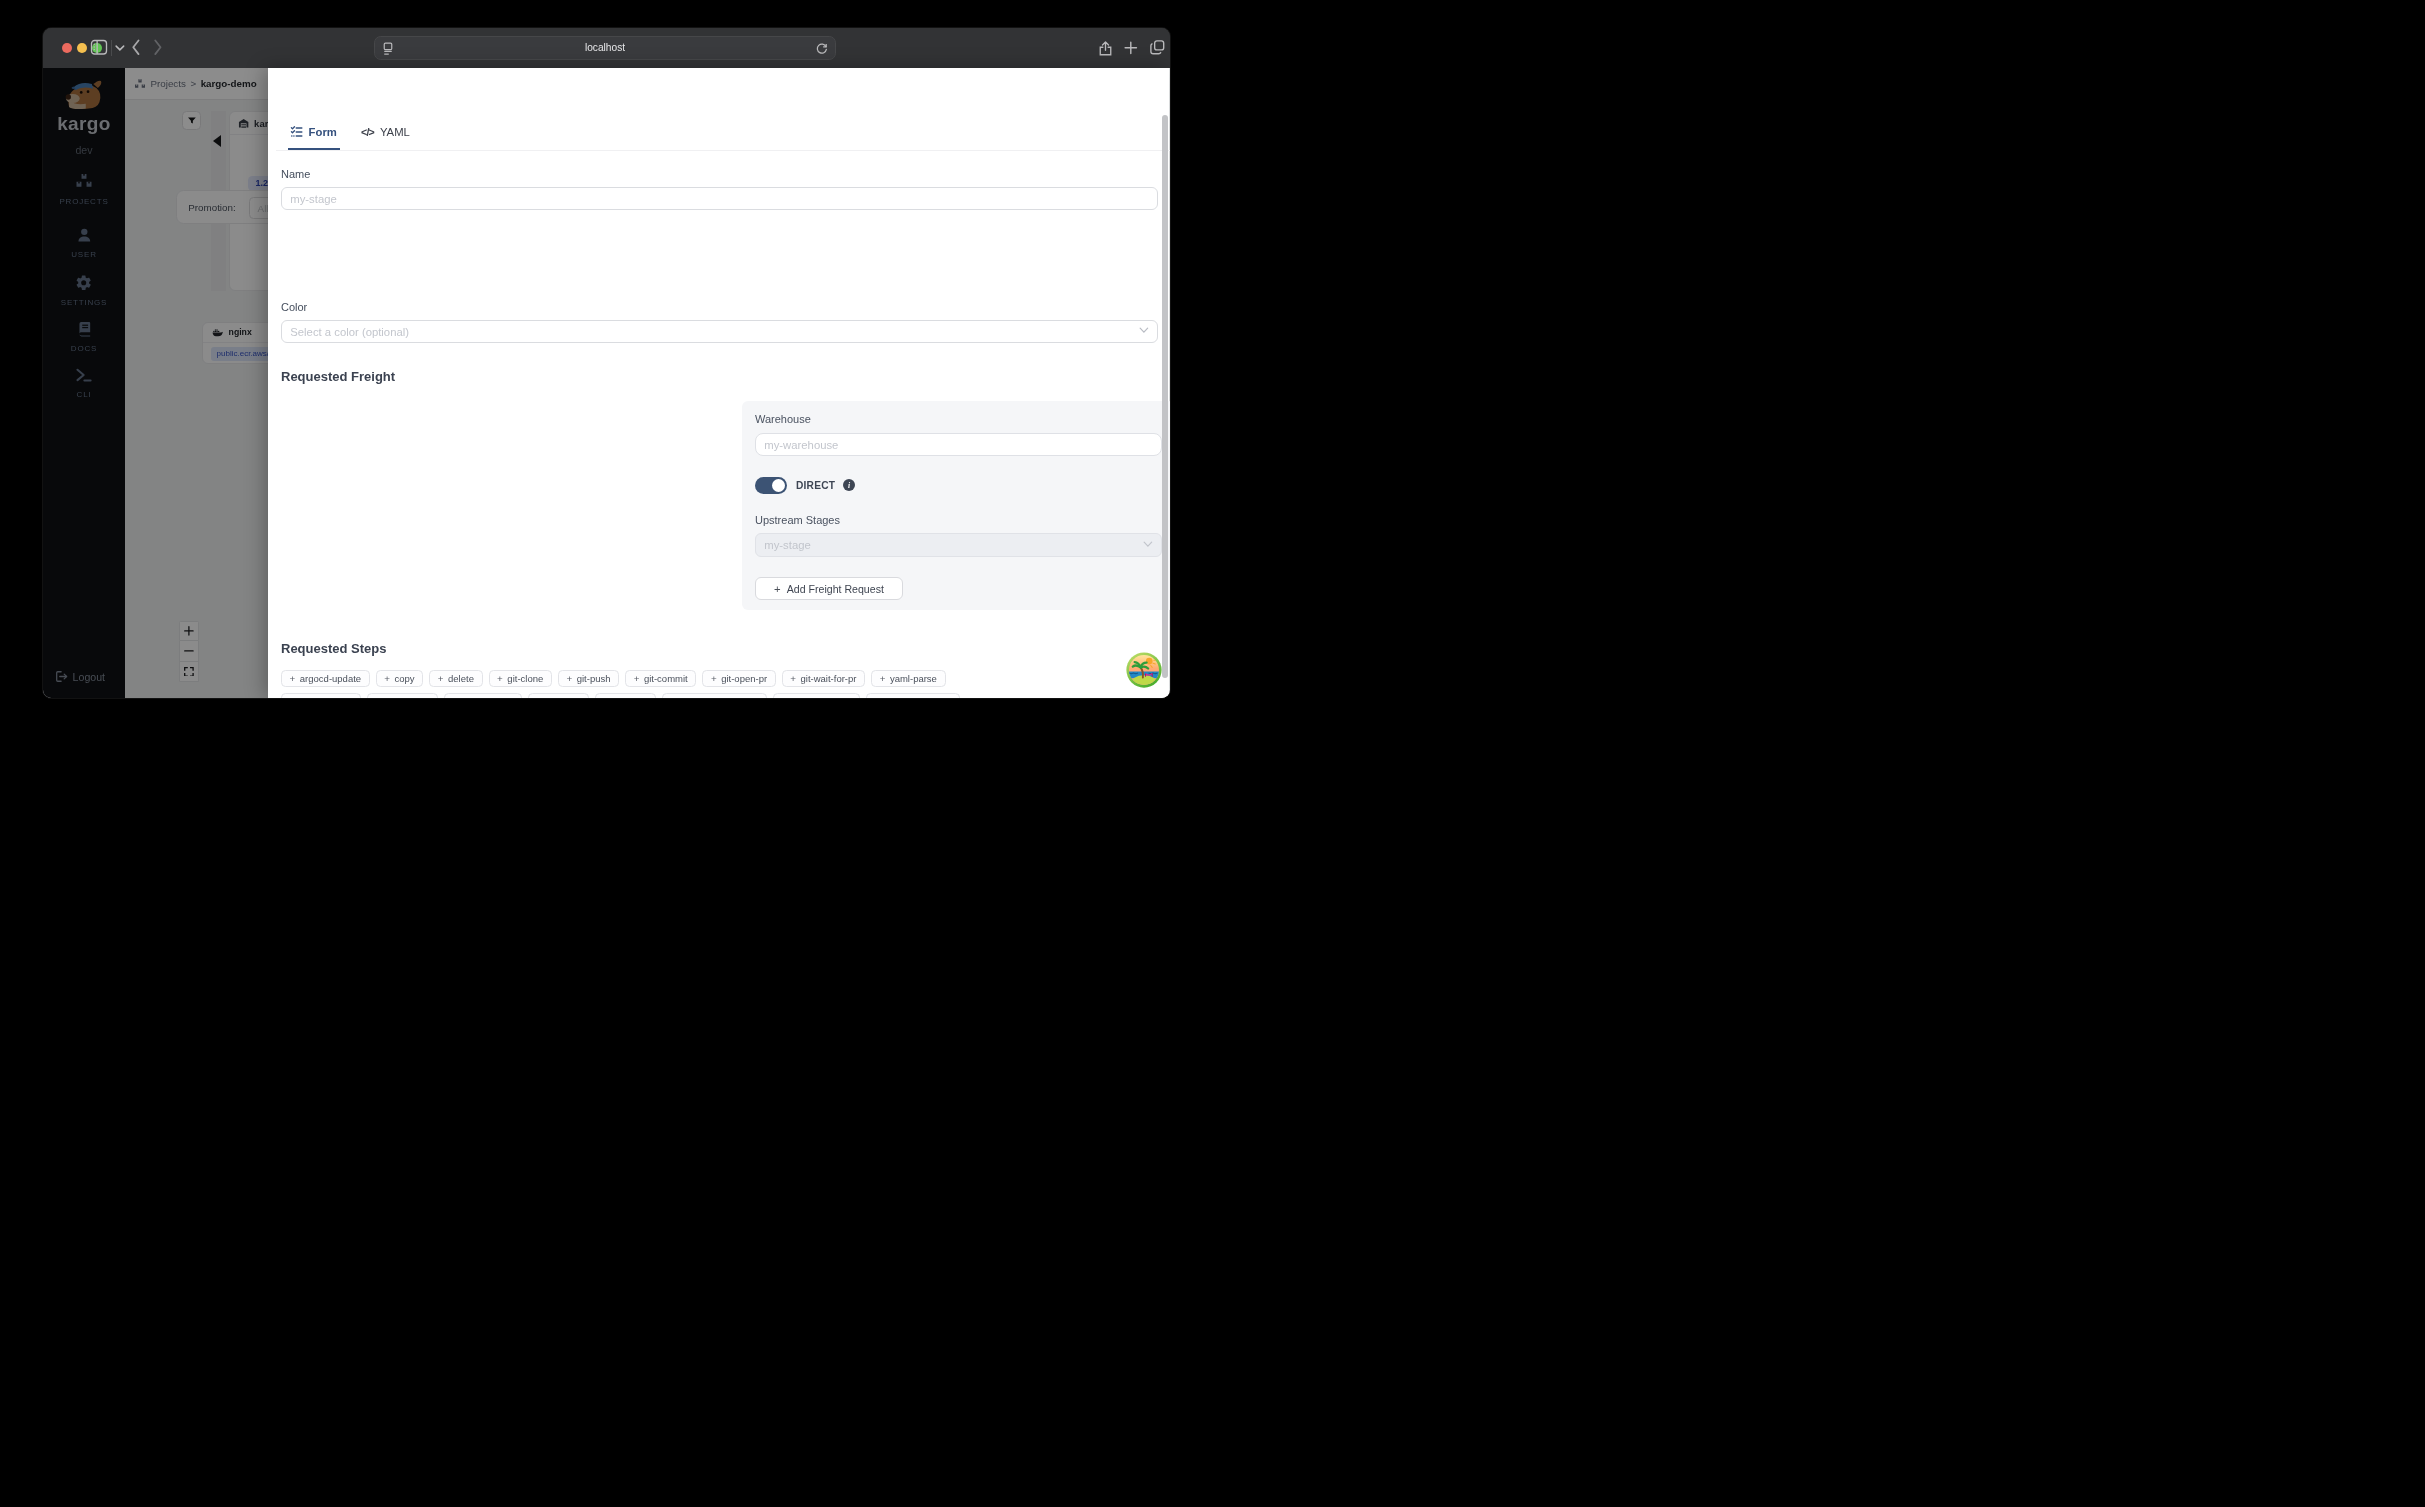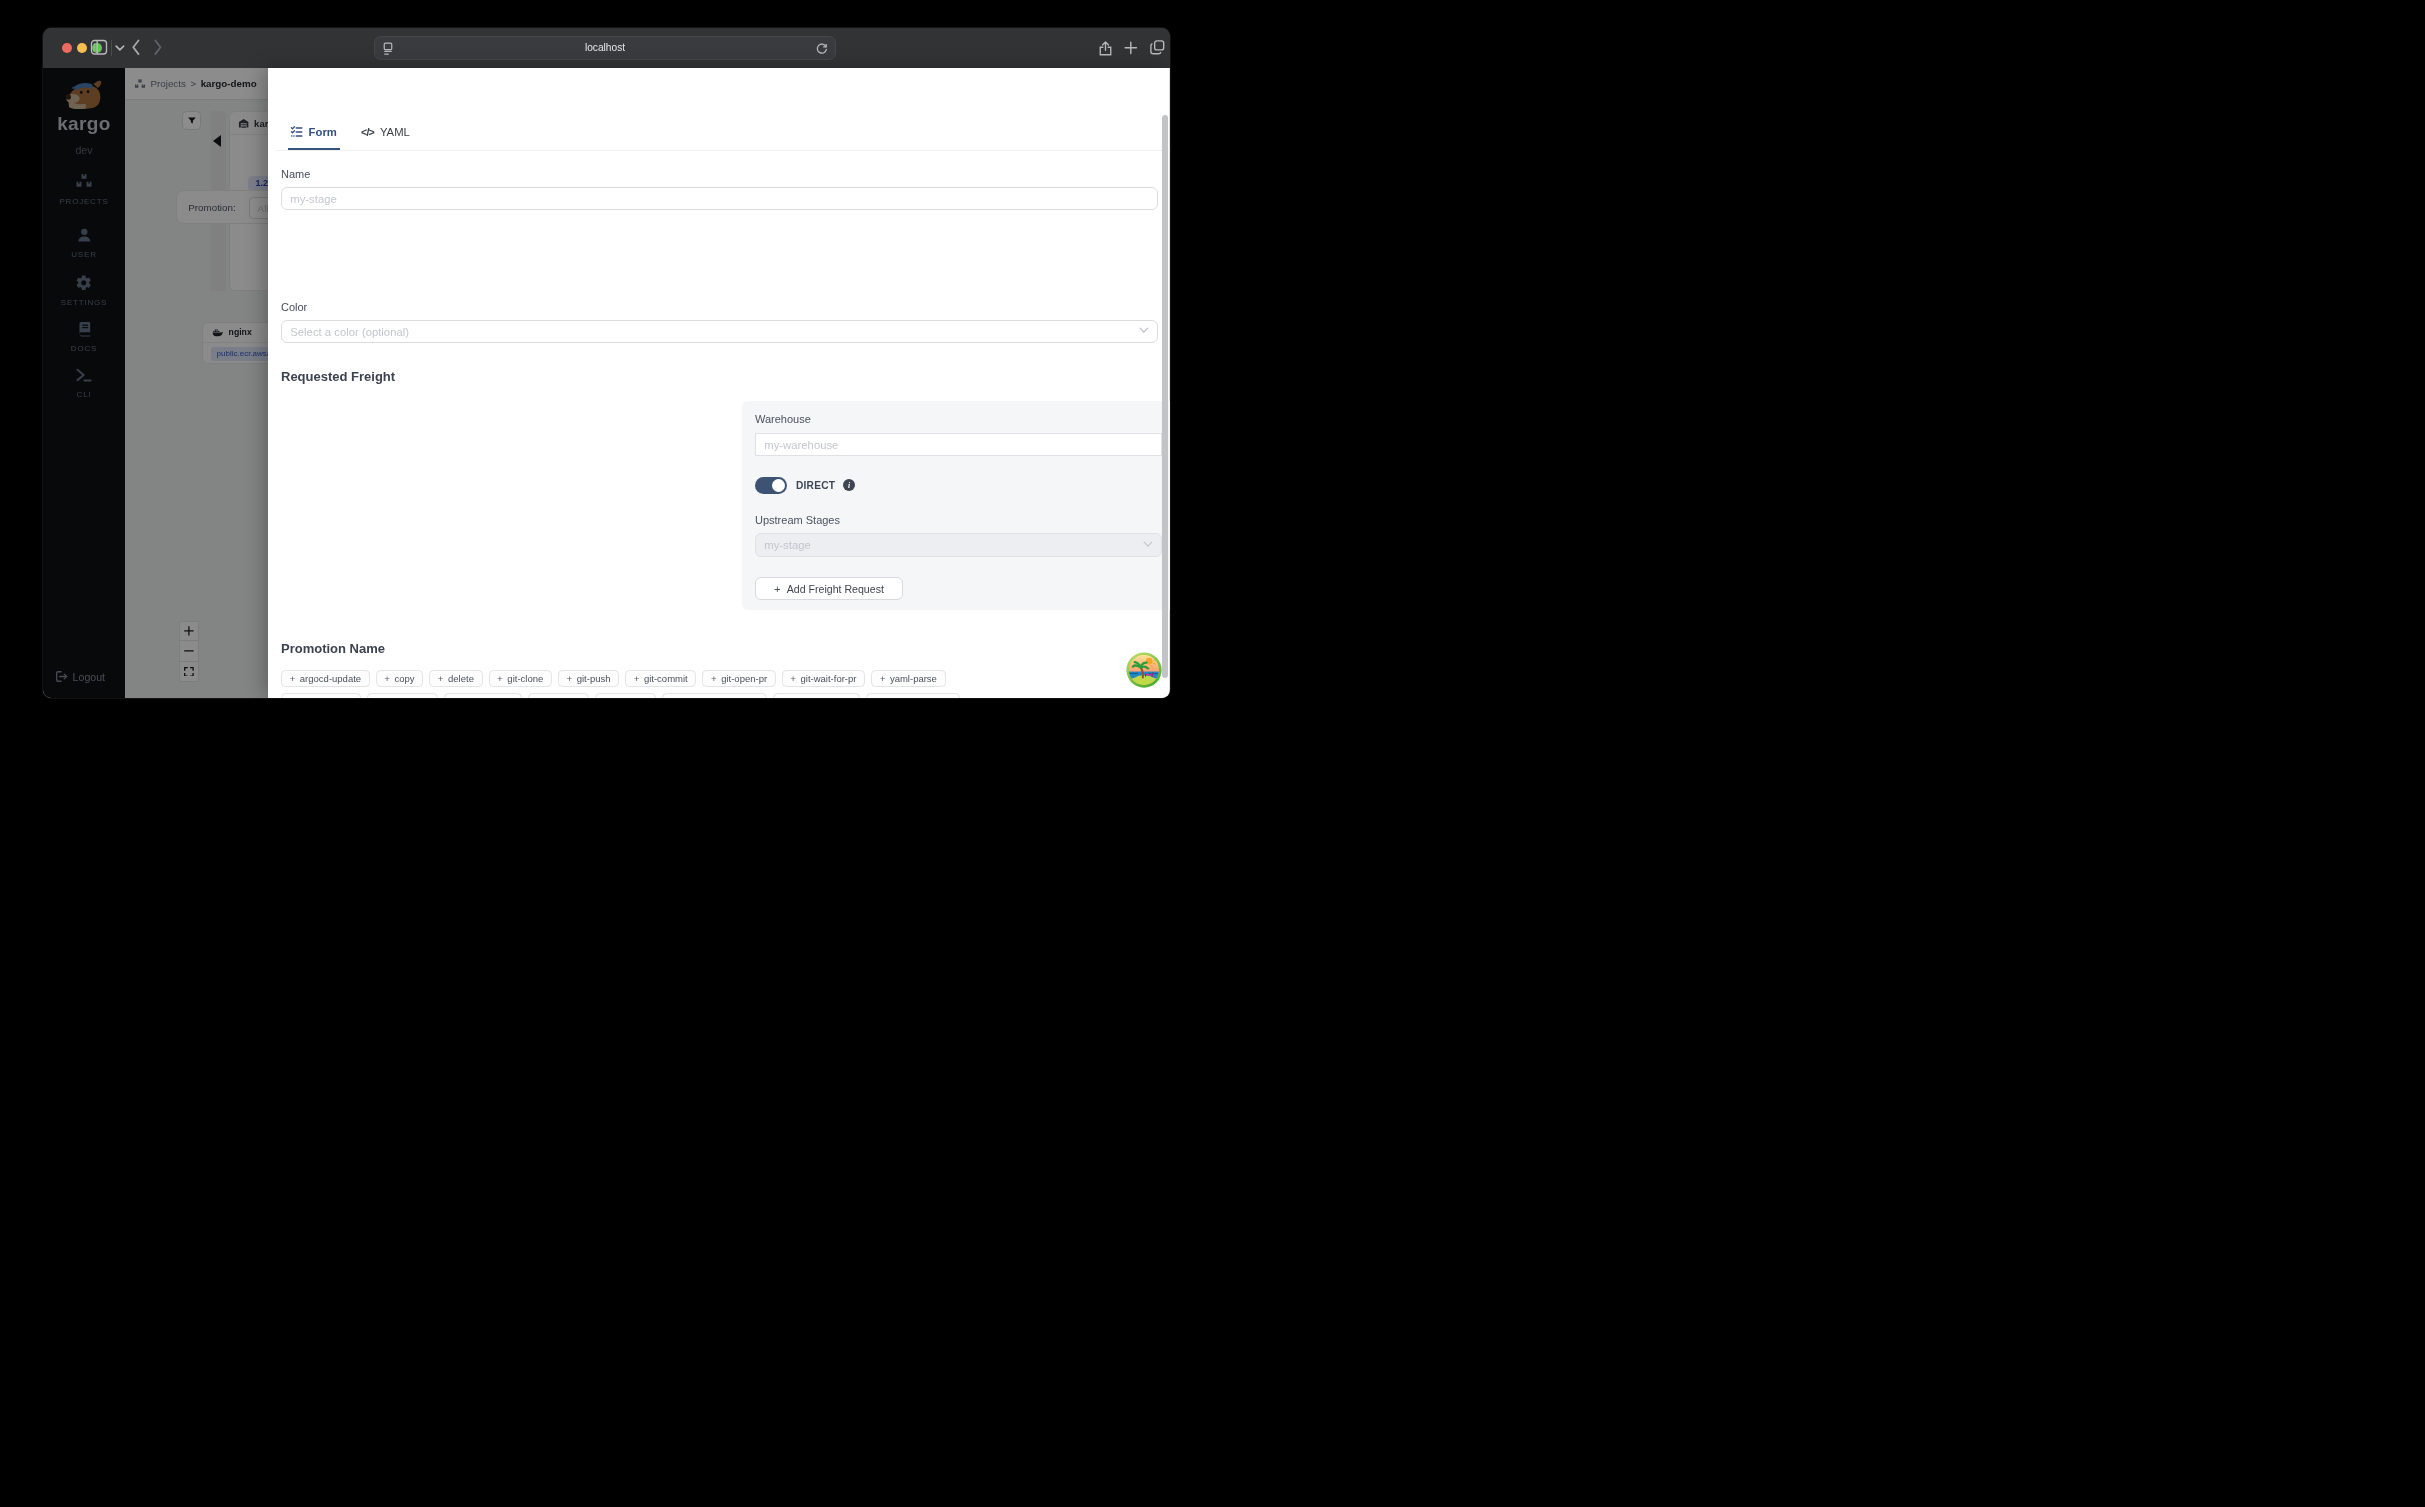--- a/index.html
+++ b/index.html
@@ -80,21 +80,21 @@
   .select { position:absolute; height:23px; width:877px; border:0.8px solid #dadce0; border-radius:6px; background:#fff;
     font-size:11.3px; color:#c3c6cd; display:flex; align-items:center; padding:0 8.3px; }
   .select .chev { position:absolute; right:8.3px; top:6px; }
   .sec-h { position:absolute; font-size:13px; font-weight:bold; color:#3b4250; }
 
   .panel-left { position:absolute; left:0; top:250px; width:439px; height:225px; background:#f5f6f8; border-radius:6px;
     display:flex; flex-direction:column; align-items:center; justify-content:center; gap:0.8px; }
   .panel-left .hint { font-size:11.7px; color:#8d96a7; line-height:16.6px; text-align:center; }
   .panel-right { position:absolute; left:461px; top:250px; width:432px; height:209px; background:#f5f6f8; border-radius:6px; }
   .pr-label { position:absolute; left:13px; font-size:11px; color:#4a5260; }
-  .pr-input { position:absolute; left:13px; top:32px; width:407px; height:23.4px; border:0.8px solid #dfe1e6; border-radius:0;
+  .pr-input { position:absolute; left:13px; top:32px; width:407px; height:23.4px; border:0.8px solid #dfe1e6; border-radius:8px;
     font-size:11.3px; color:#434a55; padding:0 8.3px; background:#fff; outline:none; font-family:"Liberation Sans",sans-serif; }
   .pr-input::placeholder { color:#c3c6cd; }
   .switch { position:absolute; left:13px; top:76px; width:32px; height:17.4px; background:#3c5374; border-radius:9px; cursor:pointer; }
   .switch .knob { position:absolute; right:1.9px; top:1.9px; width:13.6px; height:13.6px; border-radius:50%; background:#fff; }
   .direct-lbl { position:absolute; left:54px; top:79px; font-size:10.2px; font-weight:bold; color:#3e4654; letter-spacing:0.2px; }
   .info-ico { position:absolute; left:101px; top:78px; width:12px; height:12px; border-radius:50%; background:#3e4654; color:#fff;
     font-size:7.6px; font-weight:bold; display:flex; align-items:center; justify-content:center; font-family:"Liberation Serif",serif; font-style:italic; }
   .sel-disabled { position:absolute; left:13px; top:132px; width:407px; height:24px; background:#eceef2; border:0.8px solid #e0e2e7; border-radius:6px;
     font-size:11.3px; color:#c2c5cc; display:flex; align-items:center; padding:0 8.3px; }
   .sel-disabled .chev { position:absolute; right:8.3px; top:6.8px; }
@@ -378,21 +378,21 @@
               <polyline points="1.5,1.5 6.5,6.8 11.5,1.5" fill="none" stroke="#c2c5cc" stroke-width="1.6" stroke-linecap="round"></polyline>
             </svg>
           </div>
 
           <div class="add-btn">
             <span class="plus">+</span>
             <span>Add Freight Request</span>
           </div>
         </div>
 
-        <div class="sec-h" style="left:0;top:490px">Promotion Name</div>
+        <div class="sec-h" style="left:0;top:490px">Requested Steps</div>
 
         <div class="chip-row" style="top:519px">
 
         <span class="chip">
               <span class="chip-plus">+</span>
               <span>argocd-update</span>
             </span>
             <span class="chip">
               <span class="chip-plus">+</span>
               <span>copy</span>

